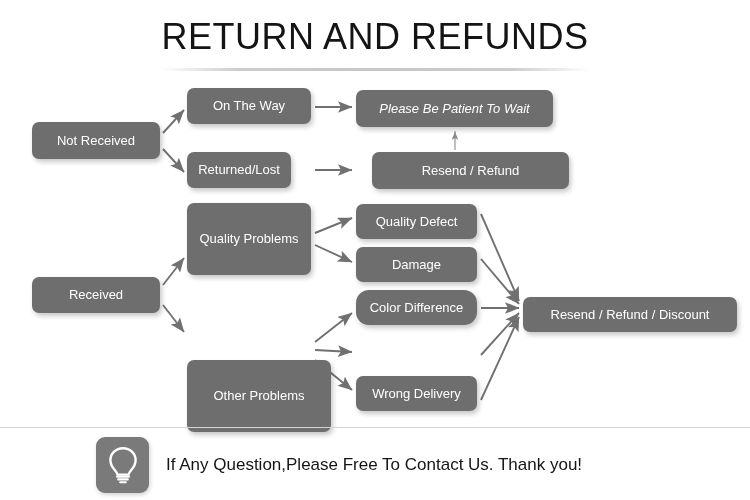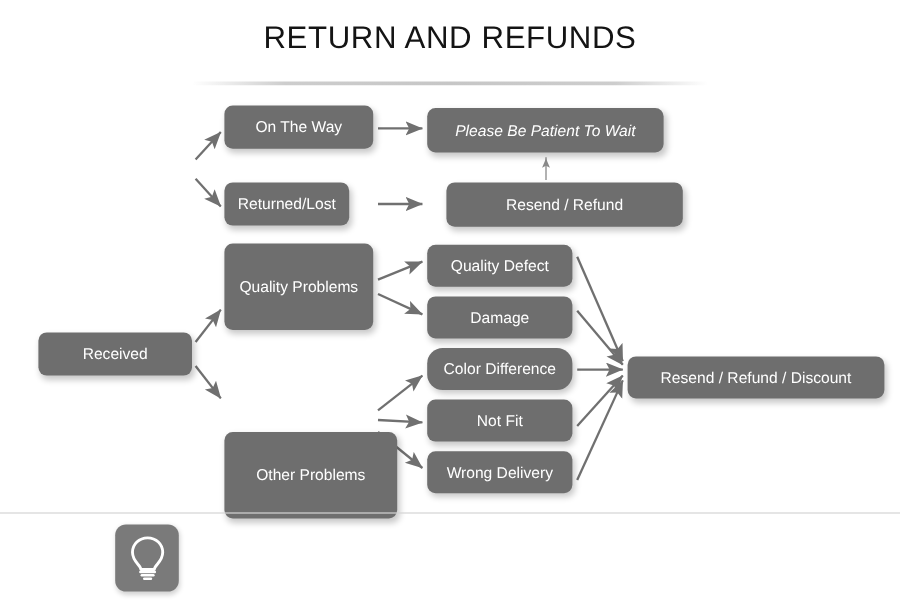--- a/index.html
+++ b/index.html
@@ -23,21 +23,21 @@
     height: 500px;
   }
 
   
   #page-title {
     position: absolute;
     left: 0;
     top: 16px;
     width: 750px;
     text-align: center;
-    font-size: 26px;
+    font-size: 36px;
     letter-spacing: 0.5px;
     color: #141414;
     font-weight: 400;
     white-space: nowrap;
   }
 
   #title-divider {
     position: absolute;
     left: 160px;
     top: 68px;
@@ -160,20 +160,21 @@
       <path d="M481,214 L519,301"></path>
       <path d="M481,259 L519,304"></path>
       <path d="M481,308 L519,308"></path>
       <path d="M481,355 L519,313"></path>
       <path d="M481,400 L519,317"></path>
     </g>
 
     <path d="M455,150 L455,131" stroke="#8a8a8a" stroke-width="1.1" fill="none" marker-end="url(#ah-thin)"></path>
   </svg>
 
+  <div class="node" style="left:32px;  top:122px; width:128px; height:37px;">Not Received</div>
 
   <div class="node" style="left:187px; top:88px;  width:124px; height:36px;">On The Way</div>
 
   <div class="node" style="left:187px; top:152px; width:104px; height:36px;">Returned/Lost</div>
 
   <div class="node" style="left:356px; top:90px;  width:197px; height:37px;font-style:italic;">Please Be Patient To Wait</div>
 
   <div class="node" style="left:372px; top:152px; width:197px; height:37px;">Resend / Refund</div>
 
   <div class="node" style="left:32px;  top:277px; width:128px; height:36px;">Received</div>
@@ -181,34 +182,34 @@
   <div class="node" style="left:187px; top:203px; width:124px; height:72px;">Quality Problems</div>
 
   <div class="node" style="left:187px; top:312px; width:144px; height:72px;margin-top:48px;">Other Problems</div>
 
   <div class="node" style="left:356px; top:204px; width:121px; height:35px;">Quality Defect</div>
 
   <div class="node" style="left:356px; top:247px; width:121px; height:35px;">Damage</div>
 
   <div class="node" style="left:356px; top:290px; width:121px; height:35px;border-radius:13px;">Color Difference</div>
 
-  <div class="node" style="left:356px; top:333px; width:121px; height:35px;">Not Fit</div>
 
   <div class="node" style="left:356px; top:376px; width:121px; height:35px;">Wrong Delivery</div>
 
   <div class="node" style="left:523px; top:297px; width:214px; height:35px;">Resend / Refund / Discount</div>
 
   <div id="footer-divider"></div>
 
   <div id="footer">
     <div id="bulb-icon-box">
       <svg width="34" height="40" viewBox="0 0 34 40" xmlns="http://www.w3.org/2000/svg">
         <path d="M17,3.2 C24.1,3.2 29.6,8.6 29.6,15.3 C29.6,19.6 27.4,22.6 25.1,25.2
                  C23.6,26.9 22.6,28.1 22.6,29.6 L11.4,29.6 C11.4,28.1 10.4,26.9 8.9,25.2
                  C6.6,22.6 4.4,19.6 4.4,15.3 C4.4,8.6 9.9,3.2 17,3.2 Z" fill="none" stroke="#ffffff" stroke-width="2.4" stroke-linejoin="round"></path>
         <line x1="11.0" y1="31.6" x2="23.0" y2="31.6" stroke="#ffffff" stroke-width="2.1" stroke-linecap="round"></line>
         <line x1="12.2" y1="34.4" x2="21.8" y2="34.4" stroke="#ffffff" stroke-width="2.1" stroke-linecap="round"></line>
         <line x1="14.2" y1="37.2" x2="19.8" y2="37.2" stroke="#ffffff" stroke-width="2.1" stroke-linecap="round"></line>
       </svg>
     </div>
+    <div id="footer-text">If Any Question,Please Free To Contact Us. Thank you!</div>
   </div>
 
 </div>
 
 </body></html>

